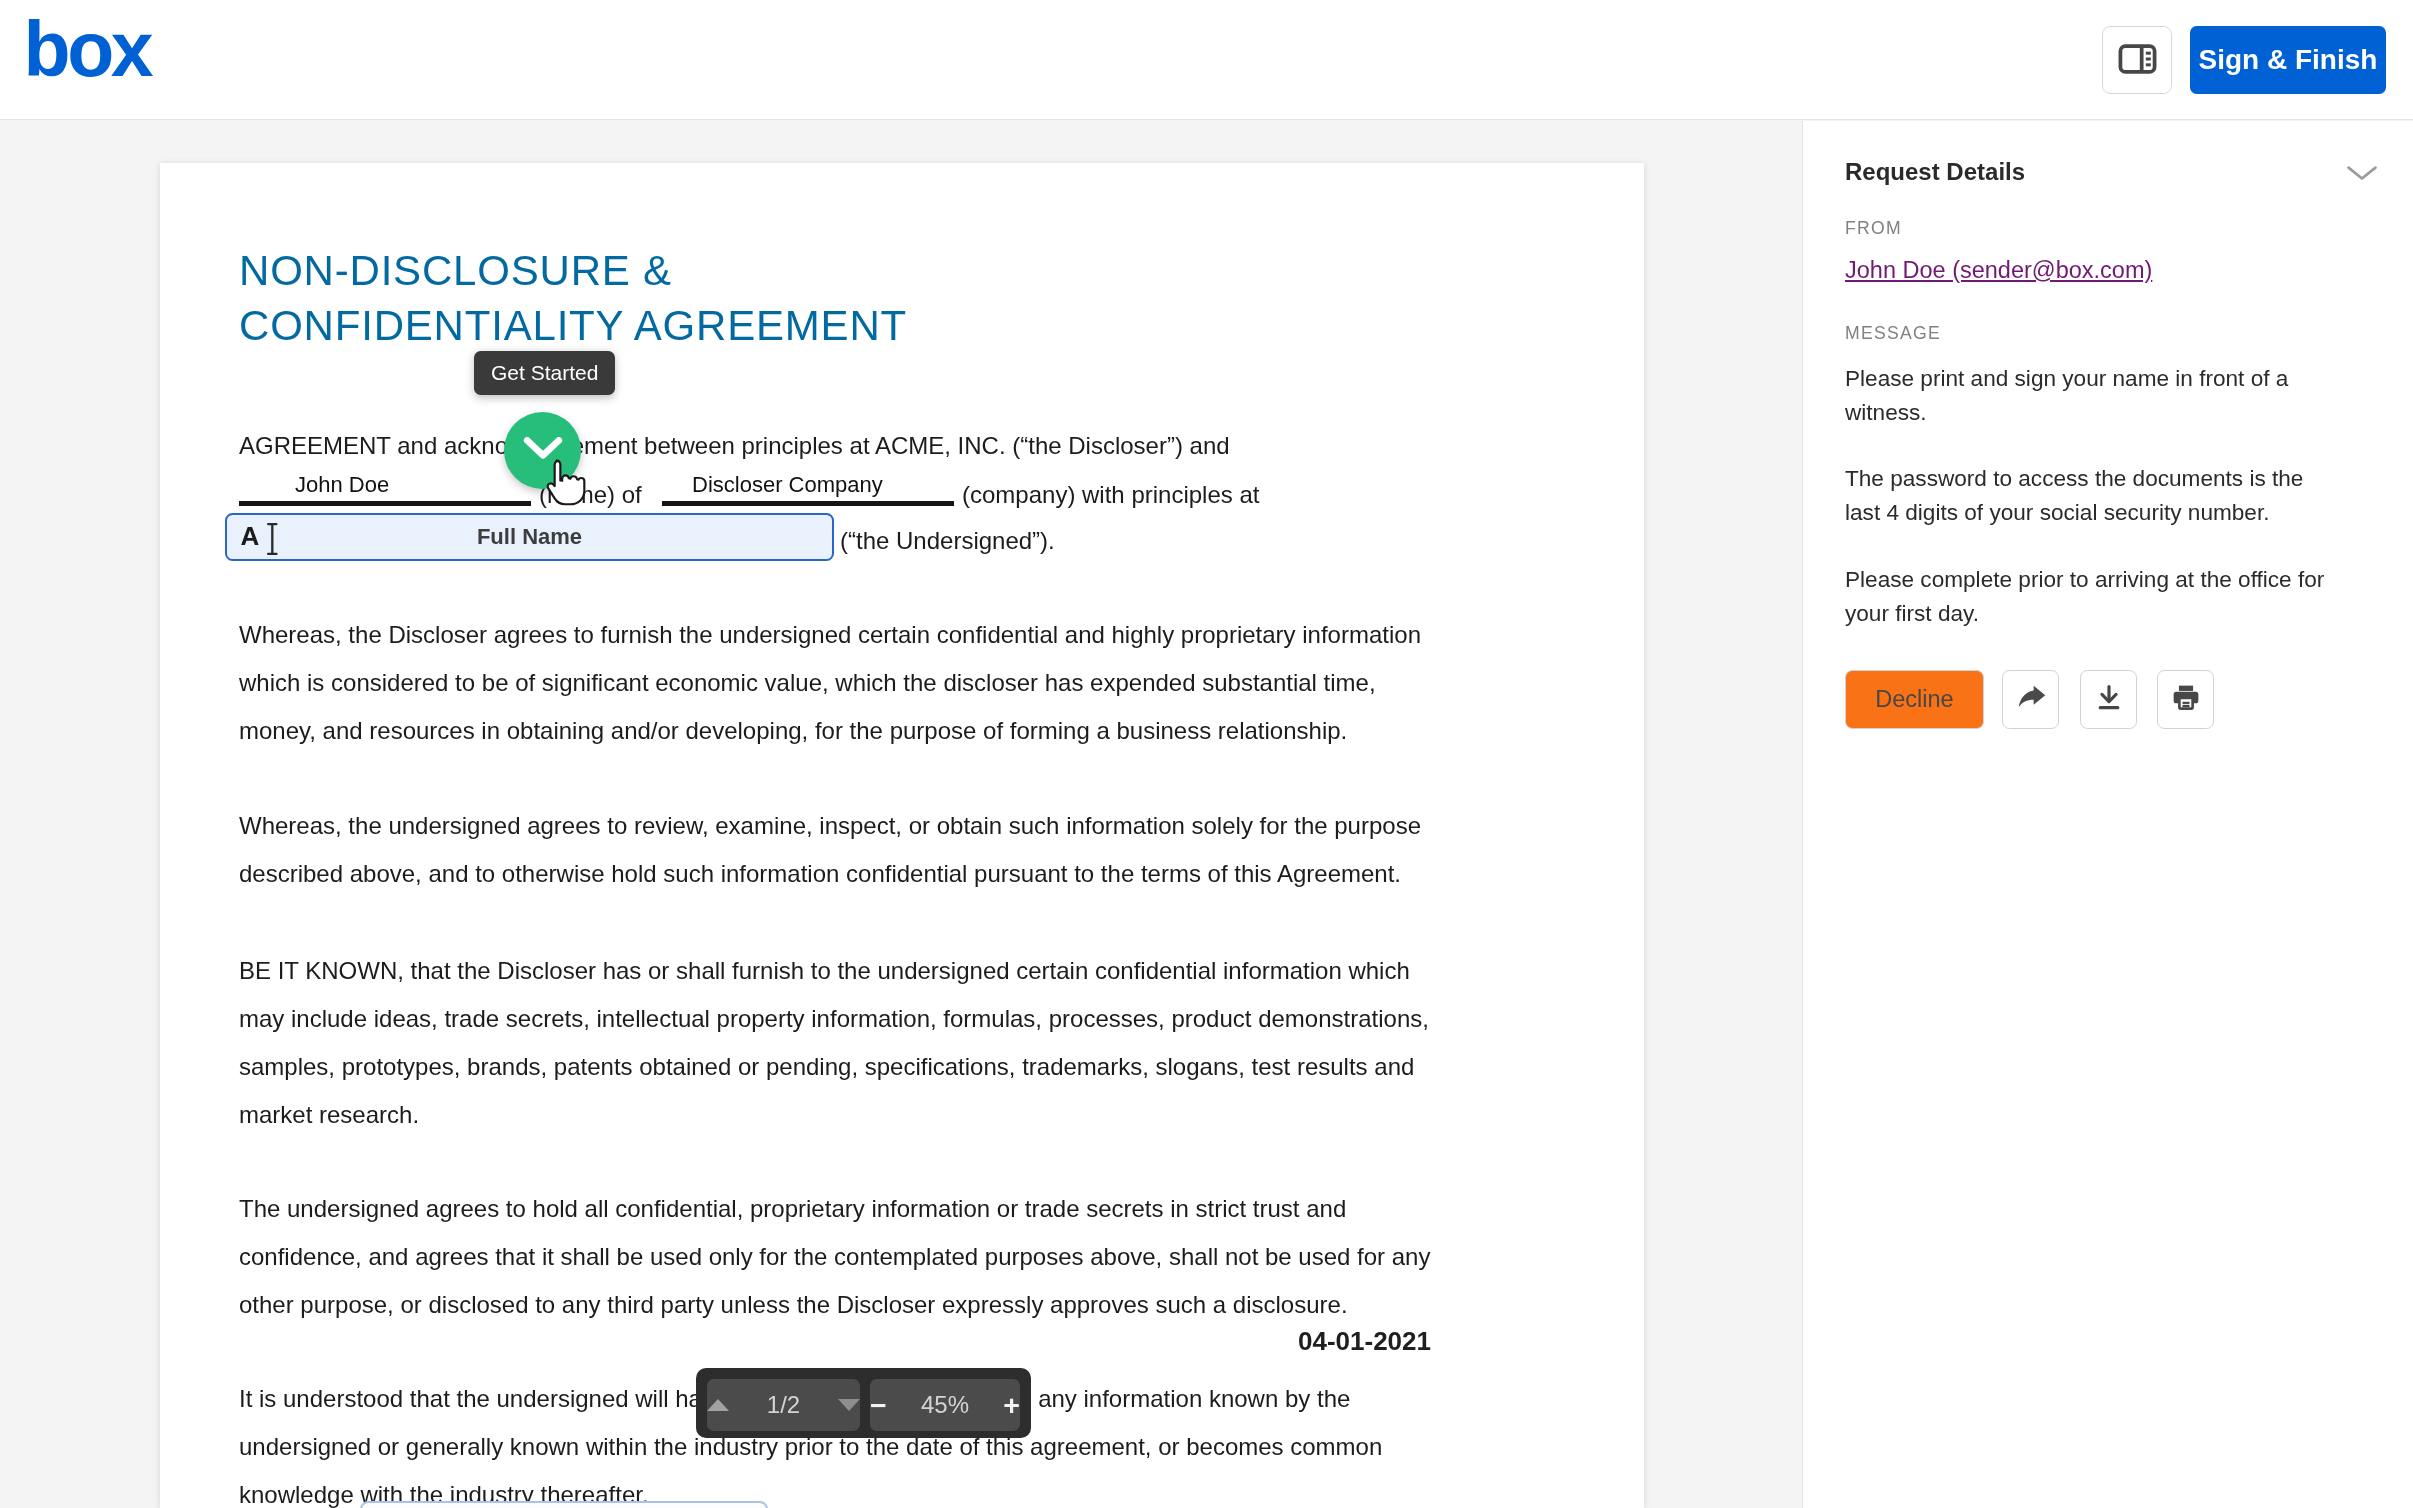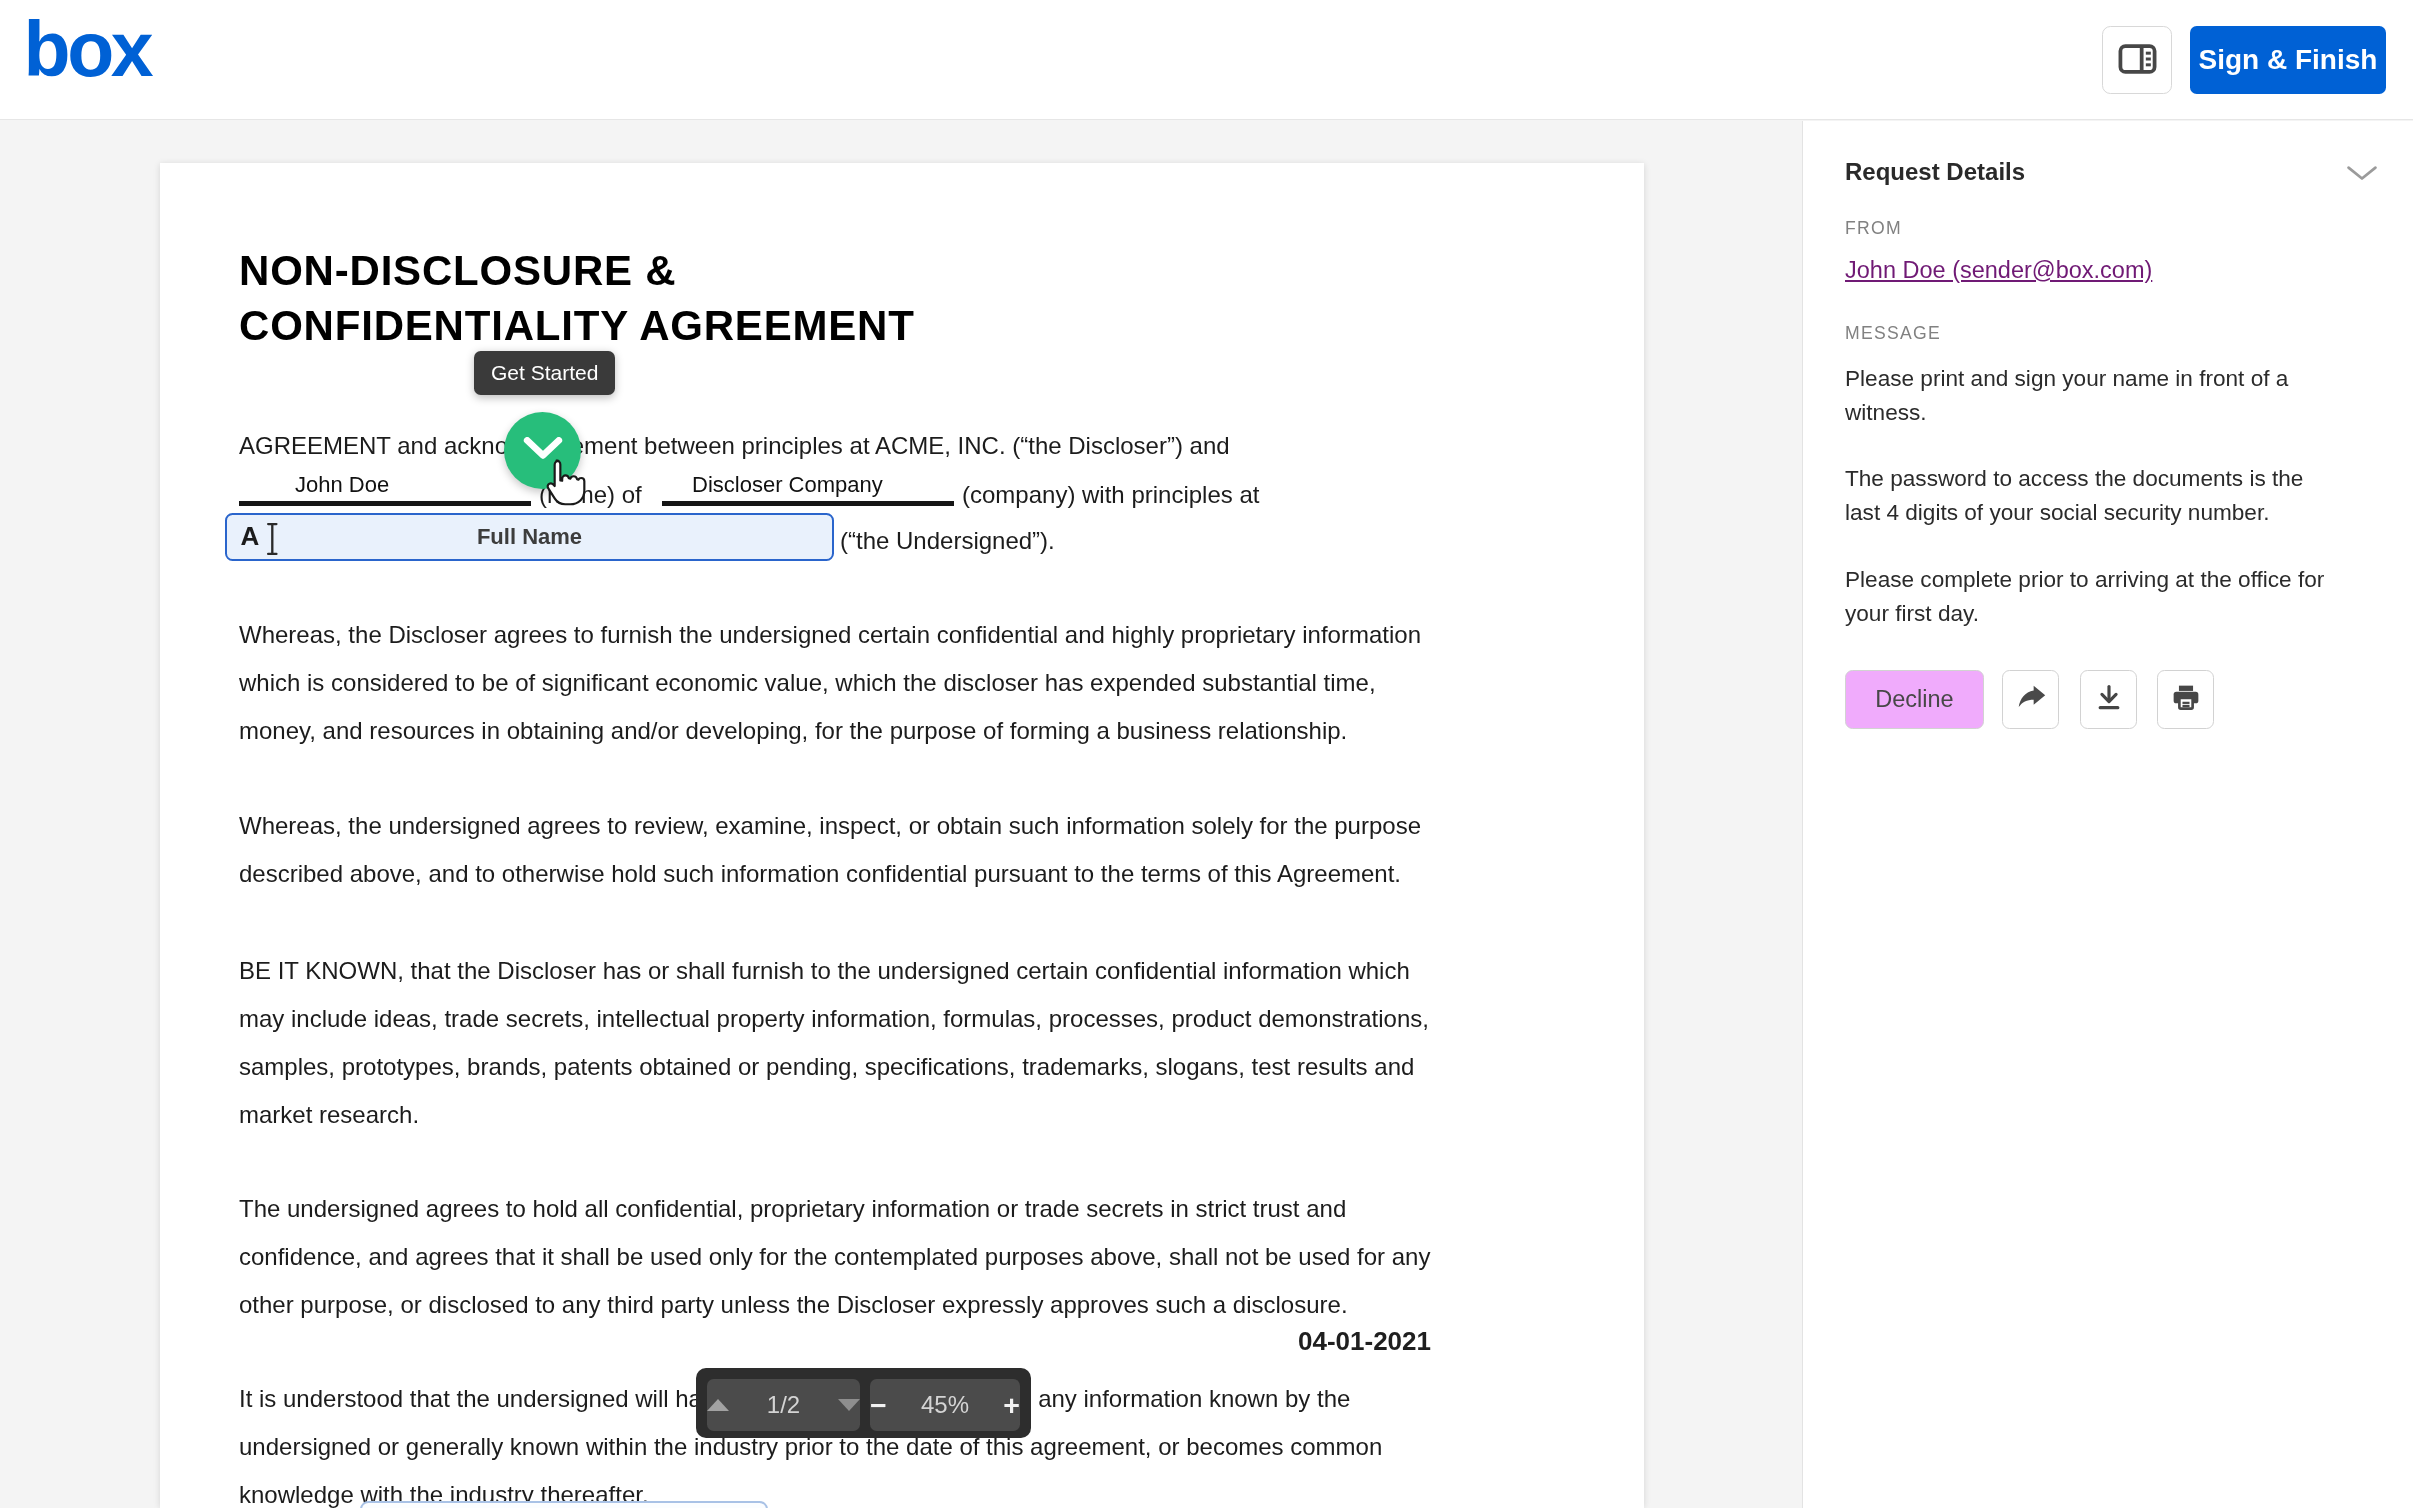--- a/index.html
+++ b/index.html
@@ -17,22 +17,22 @@
   .btn-sign { position:absolute; left:2190px; top:26px; width:196px; height:68px;
               background:#0061D5; border:none; border-radius:6.7px; color:#fff;
               font-size:28px; font-weight:700; display:flex; align-items:center;
               justify-content:center; cursor:pointer; font-family:inherit; }
 
   
   .main-bg { position:absolute; left:0; top:121px; width:2413px; height:1388px; background:#f4f4f4; }
   .card { position:absolute; left:160px; top:163px; width:1484px; height:1345px;
           background:#fff; box-shadow:0 0.8px 6.7px rgba(0,0,0,.13); overflow:hidden; }
 
-  .doc-title { position:absolute; left:79px; top:80px; font-size:42px; font-weight:700;
-               line-height:55px; color:#000000; letter-spacing:0.8px; white-space:pre; }
+  .doc-title { position:absolute; left:79px; top:80px; font-size:42px; font-weight:400;
+               line-height:55px; color:#0369a1; letter-spacing:0.8px; white-space:pre; }
   .tooltip { position:absolute; left:314px; top:188px; height:44px; padding:0 17px;
              background:#3a3a3a; border-radius:6.7px; color:#fff; font-size:21px;
              display:flex; align-items:center; width:max-content;
              box-shadow:0 2.5px 8.4px rgba(0,0,0,.25); z-index:4; }
   .next-btn { position:absolute; left:344px; top:249px; width:77px; height:77px;
               border-radius:50%; background:#27BE7B; border:none; cursor:pointer;
               display:flex; align-items:center; justify-content:center;
               box-shadow:0 3.4px 8.4px rgba(0,0,0,.22); z-index:5; }
   .hand { position:absolute; left:381px; top:295px; width:45px; height:50px; z-index:6; }
 
@@ -71,21 +71,21 @@
 
   
   .sidebar { position:absolute; left:1802px; top:121px; width:612px; height:1388px;
              background:#fff; border-left:0.8px solid #e3e3e3; z-index:10; }
   .sb-title { position:absolute; left:42px; top:37px; font-size:24px; font-weight:700; color:#2a2a2a; }
   .sb-chevron { position:absolute; left:543px; top:44px; cursor:pointer; }
   .sb-label { position:absolute; left:42px; font-size:17.6px; letter-spacing:1.3px; color:#818181; }
   .sb-value { position:absolute; left:42px; font-size:23.5px; color:#701a75;text-decoration:underline; }
   .sb-msg { position:absolute; left:42px; font-size:22.6px; line-height:34px; color:#2b2b2b; white-space:pre; }
   .btn-decline { position:absolute; left:42px; top:549px; width:139px; height:59px;
-                 background:#f0abfc; border:1.7px solid #d2d2d2; border-radius:7.5px;
+                 background:#f97316; border:1.7px solid #d2d2d2; border-radius:7.5px;
                  font-size:23.5px; color:#474747; display:flex; align-items:center;
                  justify-content:center; cursor:pointer; font-family:inherit; }
   .icon-btn { position:absolute; top:549px; width:57px; height:59px; background:#fff;
               border:1.7px solid #d2d2d2; border-radius:7.5px; display:flex; align-items:center;
               justify-content:center; cursor:pointer; }
 </style>
 </head>
 <body>
 
 <div class="header">

